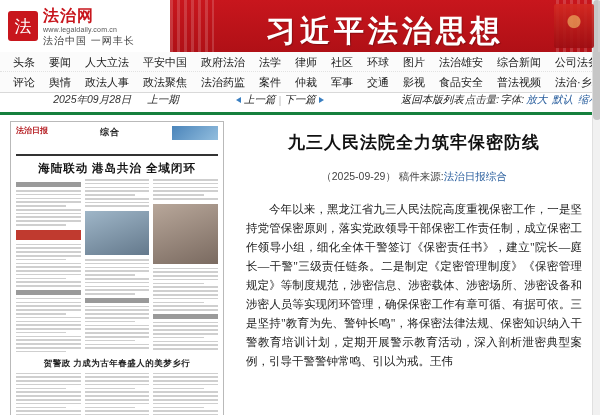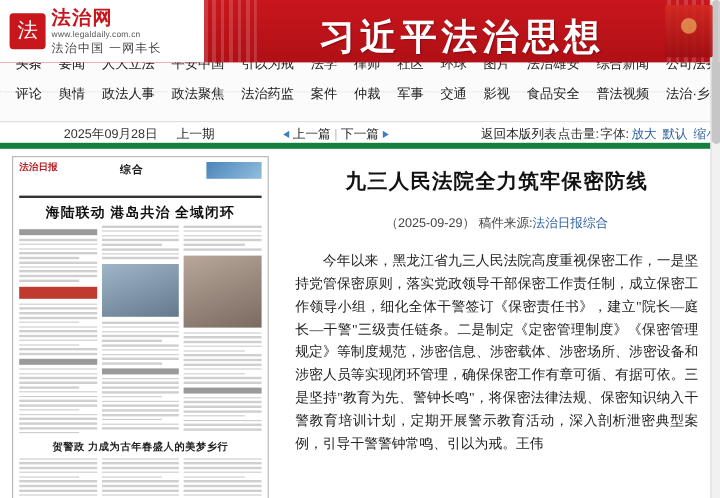--- a/index.html
+++ b/index.html
@@ -111,43 +111,44 @@
     opacity: .9;
   }
 
   
   .navwrap {
     background: #fbfbfb;
     border-bottom: 1px solid #d9d9d9;
   }
   .navrow {
     display: flex;
-    align-items: flex-end;
+    align-items: flex-start;
     height: 20px;
-    padding: 12px 6px;
+    padding: 0 6px;
     font-size: 11px;
     color: #1a1a1a;
   }
   .navrow .nav-item {
     padding: 0 7px;
     white-space: nowrap;
     cursor: pointer;
     line-height: 20px;
   }
   .navrow.first { border-bottom: 1px dotted #e2e2e2; }
 
   
   .toolbar {
     height: 22px;
     display: flex;
-    align-items: flex-end;
-    border-bottom: 5px solid #15803d;
+    align-items: flex-start;
+    border-bottom: 3px solid #15803d;
     font-size: 10.5px;
     color: #333;
     background: #fff;
+    font-style: italic;
   }
   .tb-left {
     width: 232px;
     display: flex;
     align-items: center;
     justify-content: center;
     gap: 16px;
   }
   .tb-right {
     flex: 1;
@@ -328,21 +329,21 @@
       <div class="mast-flag"></div>
     </div>
   </div>
 
   <div class="navwrap">
     <div class="navrow first">
       <span class="nav-item">头条</span>
       <span class="nav-item">要闻</span>
       <span class="nav-item">人大立法</span>
       <span class="nav-item">平安中国</span>
-      <span class="nav-item">引以为戒</span>
+      <span class="nav-item">政府法治</span>
       <span class="nav-item">法学</span>
       <span class="nav-item">律师</span>
       <span class="nav-item">社区</span>
       <span class="nav-item">环球</span>
       <span class="nav-item">图片</span>
       <span class="nav-item">法治雄安</span>
       <span class="nav-item">综合新闻</span>
       <span class="nav-item">公司法务</span>
 
     </div>

